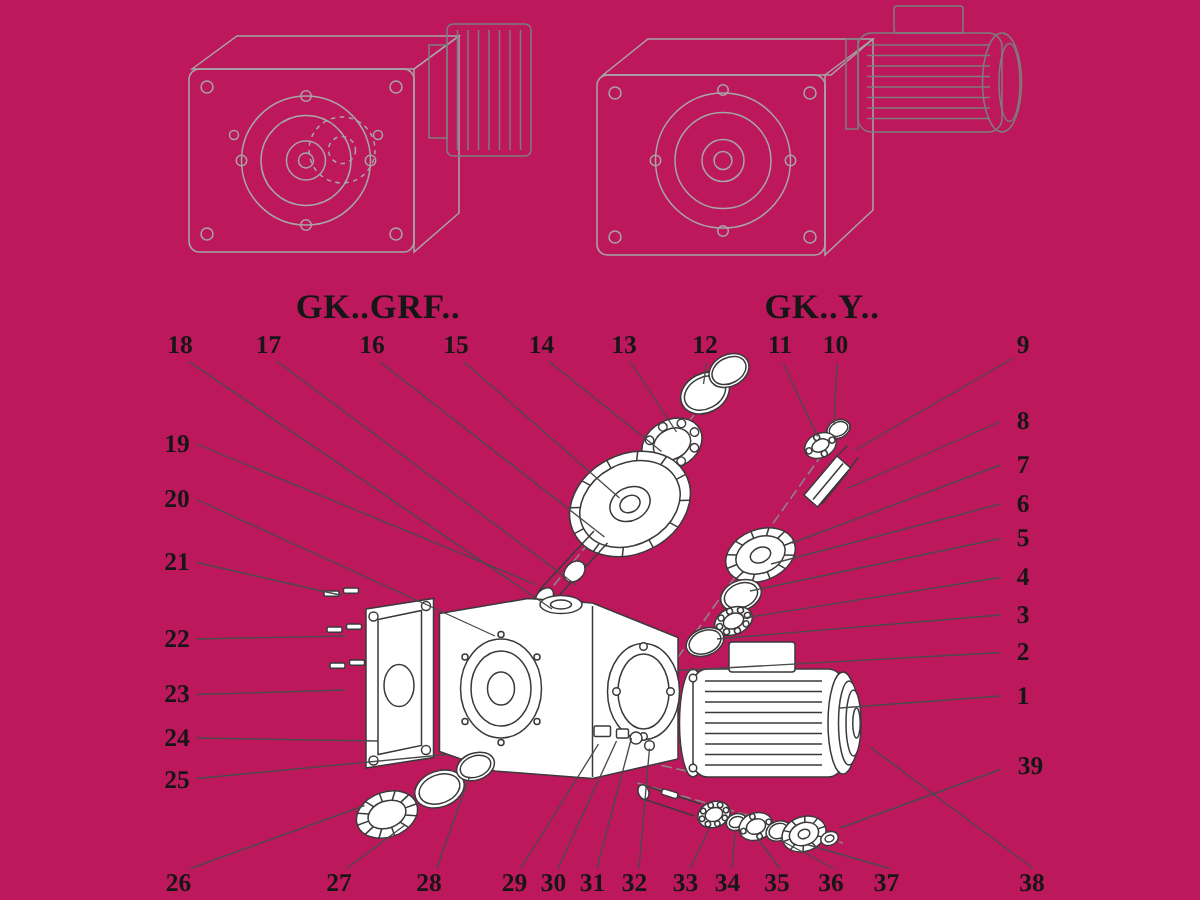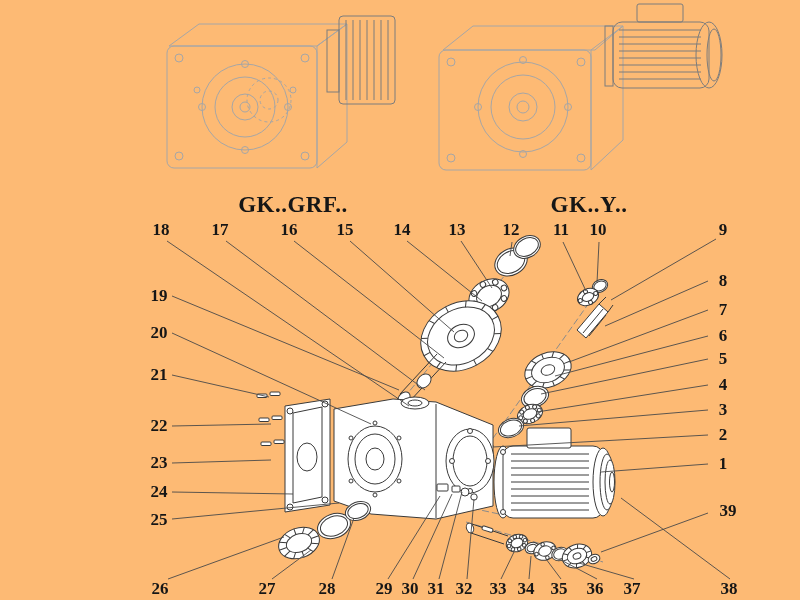--- a/index.html
+++ b/index.html
@@ -1,24 +1,23 @@
 <!DOCTYPE html>
 <html><head>
 <meta charset="utf-8">
 <style>
   * { box-sizing: border-box; }
   html, body { margin: 0; padding: 0; background: #ffffff; }
   .page {
     position: relative;
     width: 800px;
     height: 600px;
-    background: #fdba74;
+    background: #be185d;
     overflow: hidden;
     font-family: "Liberation Serif", serif;
-    padding-left: 41px;
   }
   svg { display: block; }
   text {
     font-family: "Liberation Serif", serif;
     fill: #161616;
   }
   .callout { font-size: 17px; font-weight: 600; }
   .variant-label { font-size: 23px; font-weight: 700; letter-spacing: 0.5px; }
 </style>
 </head>

